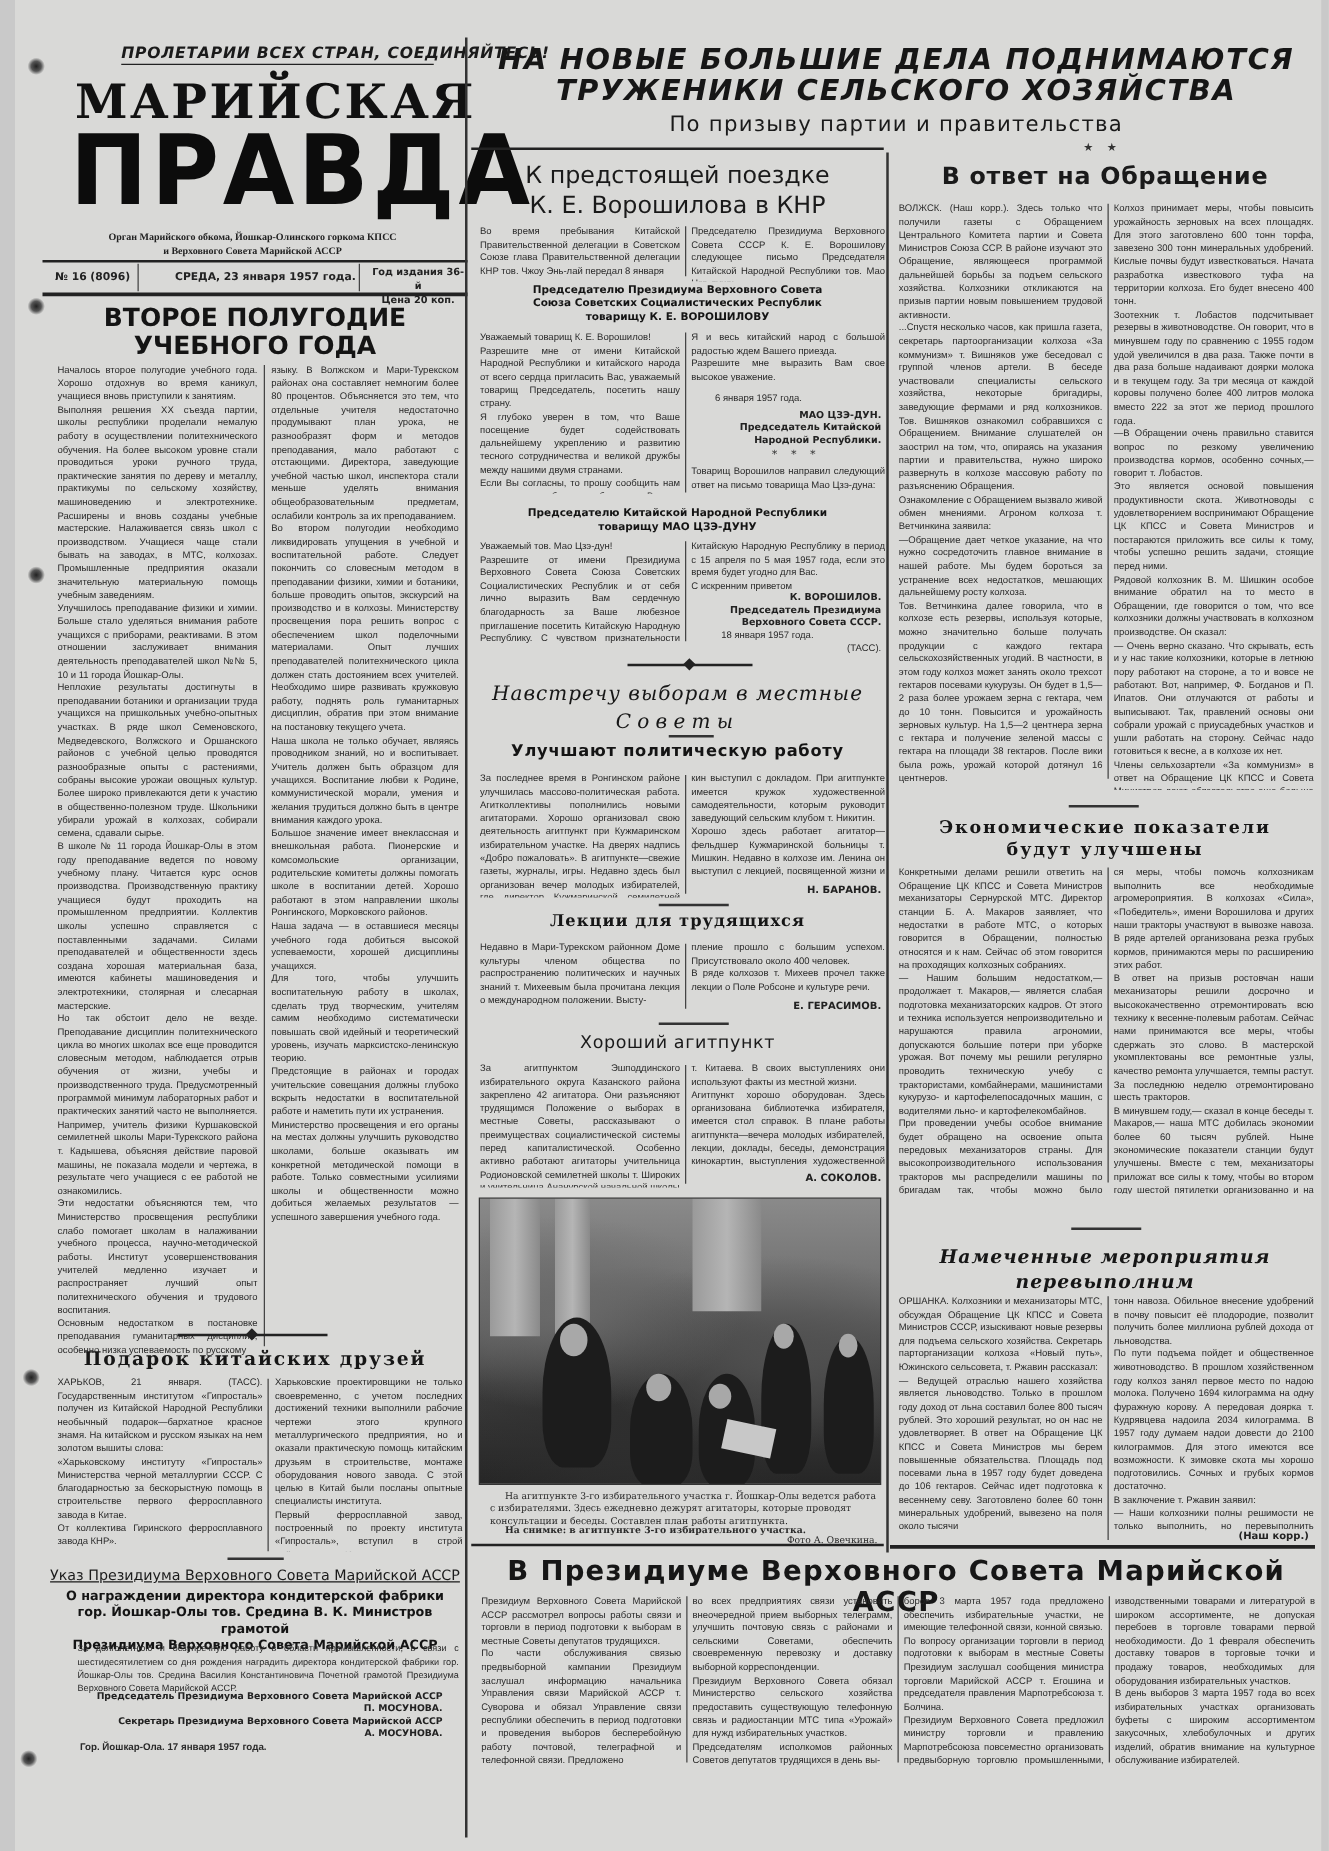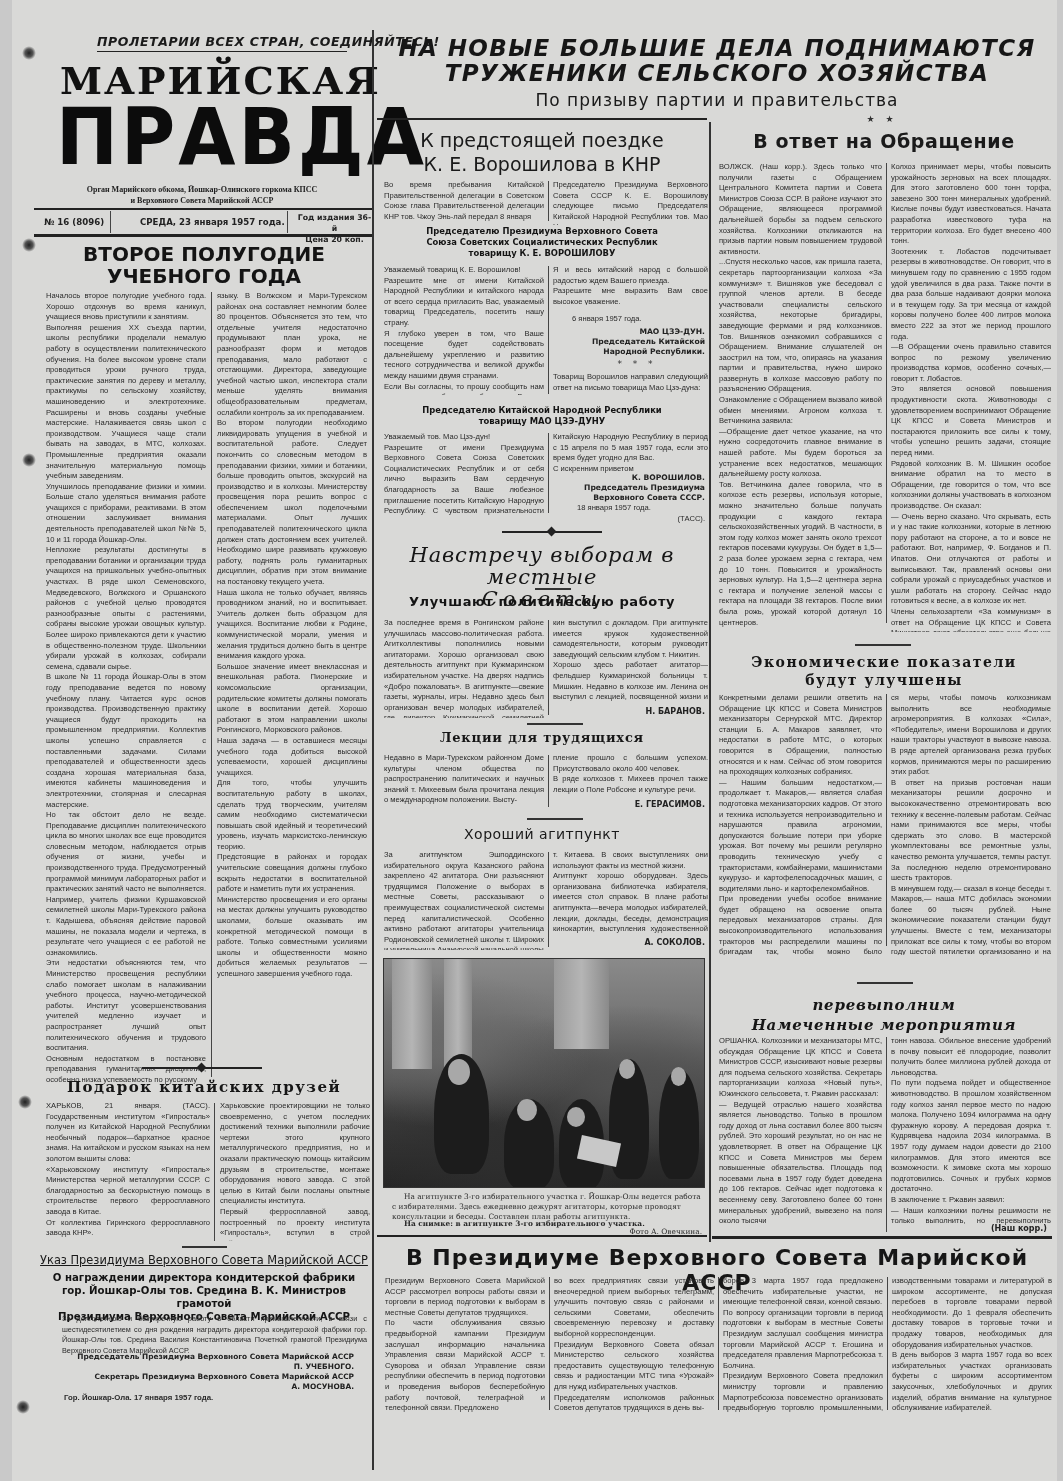--- a/index.html
+++ b/index.html
@@ -113,21 +113,21 @@
 
   <div class="abs head-light" style="left:22px;top:1253px;width:340px;font-size:11.4px;text-decoration:underline;">Указ Президиума Верховного Совета Марийской АССР</div>
   <div class="abs head-sans" style="left:22px;top:1271px;width:340px;font-size:10.2px;line-height:13px;">
     <div>О награждении директора кондитерской фабрики</div>
     <div>гор. Йошкар-Олы тов. Средина В. К. Министров грамотой</div>
     <div>Президиума Верховного Совета Марийской АССР</div>
   </div>
   <div class="abs txt" style="left:50px;top:1314px;width:305px;height:46px;font-size:7.3px;">За долголетнюю и безупречную работу в области промышленности, в связи с шестидесятилетием со дня рождения наградить директора кондитерской фабрики гор. Йошкар-Олы тов. Средина Василия Константиновича Почетной грамотой Президиума Верховного Совета Марийской АССР.</div>
   <div class="abs sig" style="left:40px;top:1352px;width:302px;font-size:7.4px;line-height:10px;">
     <div>Председатель Президиума Верховного Совета Марийской АССР</div>
-    <div>П. УЧЕБНОГО.</div>
+    <div>П. МОСУНОВА.</div>
     <div>Секретарь Президиума Верховного Совета Марийской АССР</div>
     <div>А. МОСУНОВА.</div>
   </div>
   <div class="abs txt" style="left:52px;top:1393px;width:300px;font-weight:bold;font-size:7.8px;">Гор. Йошкар-Ола. 17 января 1957 года.</div>
 
   <div class="abs head-light" style="left:365px;top:128px;width:330px;font-size:19px;line-height:24px;">
     <div>К предстоящей поездке</div>
     <div>К. Е. Ворошилова в КНР</div>
   </div>
   <div class="abs txt" style="left:372px;top:180px;width:160px;height:45px;">Во время пребывания Китайской Правительственной делегации в Советском Союзе глава Правительственной делегации КНР тов. Чжоу Энь-лай передал 8 января</div>
@@ -165,21 +165,21 @@
   <div class="abs sig" style="left:560px;top:473px;width:133px;font-size:7.6px;line-height:10px;">
     <div>К. ВОРОШИЛОВ.</div>
     <div>Председатель Президиума</div>
     <div>Верховного Совета СССР.</div>
   </div>
   <div class="abs txt" style="left:565px;top:503px;width:120px;">18 января 1957 года.</div>
   <div class="abs txt" style="left:600px;top:514px;width:93px;text-align:right;">(ТАСС).</div>
 
   <div class="diamond-rule" style="left:490px;top:527px;width:100px;"></div>
 
-  <div class="abs head-italic" style="left:365px;top:544px;width:330px;font-size:21px;line-height:22px;font-weight:normal;letter-spacing:0.8px;">
+  <div class="abs head-italic" style="left:365px;top:544px;width:330px;font-size:16px;line-height:22px;font-weight:normal;letter-spacing:0.8px;">
     <div>Навстречу выборам в местные</div>
     <div style="letter-spacing:5px;">Советы</div>
   </div>
   <div class="short-rule" style="left:523px;top:588px;width:36px;"></div>
 
   <div class="abs head-sans" style="left:365px;top:594px;width:330px;font-size:13px;letter-spacing:0.6px;">Улучшают политическую работу</div>
   <div class="abs txt" style="left:372px;top:618px;width:160px;height:100px;">За последнее время в Ронгинском районе улучшилась массово-политическая работа. Агитколлективы пополнились новыми агитаторами. Хорошо организовал свою деятельность агитпункт при Кужмаринском избирательном участке. На дверях надпись «Добро пожаловать». В агитпункте—свежие газеты, журналы, игры. Недавно здесь был организован вечер молодых избирателей, где директор Кужмаринской семилетней школы т. Реч-</div>
   <div class="col-rule" style="left:536px;top:620px;height:95px;"></div>
   <div class="abs txt" style="left:541px;top:618px;width:155px;height:85px;">кин выступил с докладом. При агитпункте имеется кружок художественной самодеятельности, которым руководит заведующий сельским клубом т. Никитин.
 Хорошо здесь работает агитатор—фельдшер Кужмаринской больницы т. Мишкин. Недавно в колхозе им. Ленина он выступил с лекцией, посвященной жизни и деятельности В. И. Ленина.</div>
@@ -250,22 +250,22 @@
 — Нашим большим недостатком,—продолжает т. Макаров,— является слабая подготовка механизаторских кадров. От этого и техника используется непроизводительно и нарушаются правила агрономии, допускаются большие потери при уборке урожая. Вот почему мы решили регулярно проводить техническую учебу с трактористами, комбайнерами, машинистами кукурузо- и картофелепосадочных машин, с водителями льно- и картофелекомбайнов.
 При проведении учебы особое внимание будет обращено на освоение опыта передовых механизаторов страны. Для высокопроизводительного использования тракторов мы распределили машины по бригадам так, чтобы можно было использовать их в агрегатах. Сейчас нами принимают-</div>
   <div class="col-rule" style="left:874px;top:694px;height:252px;"></div>
   <div class="abs txt" style="left:879px;top:693px;width:160px;height:262px;">ся меры, чтобы помочь колхозникам выполнить все необходимые агромероприятия. В колхозах «Сила», «Победитель», имени Ворошилова и других наши тракторы участвуют в вывозке навоза. В ряде артелей организована резка грубых кормов, принимаются меры по расширению этих работ.
 В ответ на призыв ростовчан наши механизаторы решили досрочно и высококачественно отремонтировать всю технику к весенне-полевым работам. Сейчас нами принимаются все меры, чтобы сдержать это слово. В мастерской укомплектованы все ремонтные узлы, качество ремонта улучшается, темпы растут. За последнюю неделю отремонтировано шесть тракторов.
 В минувшем году,— сказал в конце беседы т. Макаров,— наша МТС добилась экономии более 60 тысяч рублей. Ныне экономические показатели станции будут улучшены. Вместе с тем, механизаторы приложат все силы к тому, чтобы во втором году шестой пятилетки организованно и на более высоком агротехническом уровне, как нас призывает к этому партия, провести все работы в колхозах.</div>
 
   <div class="short-rule" style="left:845px;top:982px;width:56px;"></div>
 
   <div class="abs head-italic" style="left:702px;top:995px;width:340px;font-size:15px;line-height:20px;letter-spacing:0.8px;">
+    <div>Намеченные мероприятия</div>
     <div>перевыполним</div>
-    <div>Намеченные мероприятия</div>
   </div>
   <div class="abs txt" style="left:707px;top:1036px;width:163px;height:200px;">ОРШАНКА. Колхозники и механизаторы МТС, обсуждая Обращение ЦК КПСС и Совета Министров СССР, изыскивают новые резервы для подъема сельского хозяйства. Секретарь парторганизации колхоза «Новый путь», Южинского сельсовета, т. Ржавин рассказал:
 — Ведущей отраслью нашего хозяйства является льноводство. Только в прошлом году доход от льна составил более 800 тысяч рублей. Это хороший результат, но он нас не удовлетворяет. В ответ на Обращение ЦК КПСС и Совета Министров мы берем повышенные обязательства. Площадь под посевами льна в 1957 году будет доведена до 106 гектаров. Сейчас идет подготовка к весеннему севу. Заготовлено более 60 тонн минеральных удобрений, вывезено на поля около тысячи</div>
   <div class="col-rule" style="left:874px;top:1037px;height:195px;"></div>
   <div class="abs txt" style="left:879px;top:1036px;width:160px;height:190px;">тонн навоза. Обильное внесение удобрений в почву повысит её плодородие, позволит получить более миллиона рублей дохода от льноводства.
 По пути подъема пойдет и общественное животноводство. В прошлом хозяйственном году колхоз занял первое место по надою молока. Получено 1694 килограмма на одну фуражную корову. А передовая доярка т. Кудрявцева надоила 2034 килограмма. В 1957 году думаем надои довести до 2100 килограммов. Для этого имеются все возможности. К зимовке скота мы хорошо подготовились. Сочных и грубых кормов достаточно.
 В заключение т. Ржавин заявил:
 — Наши колхозники полны решимости не только выполнить, но перевыполнить намеченные мероприятия.</div>
   <div class="abs sig" style="left:900px;top:1224px;width:135px;">(Наш корр.)</div>
 

